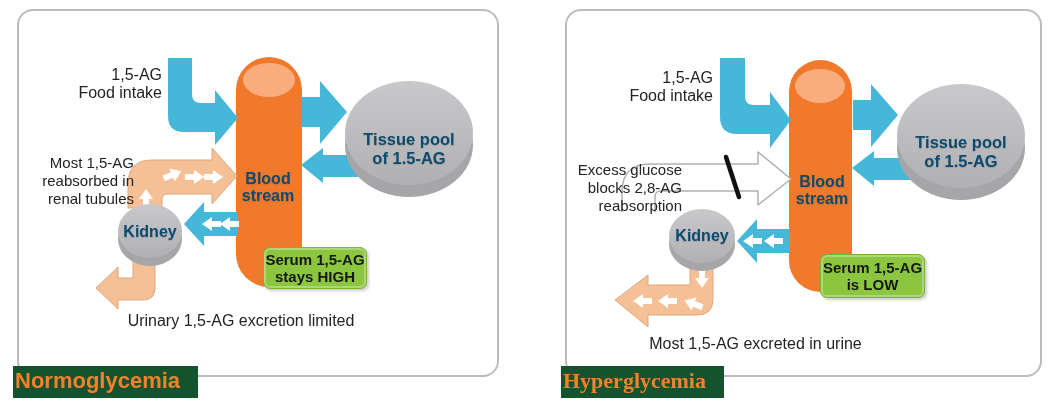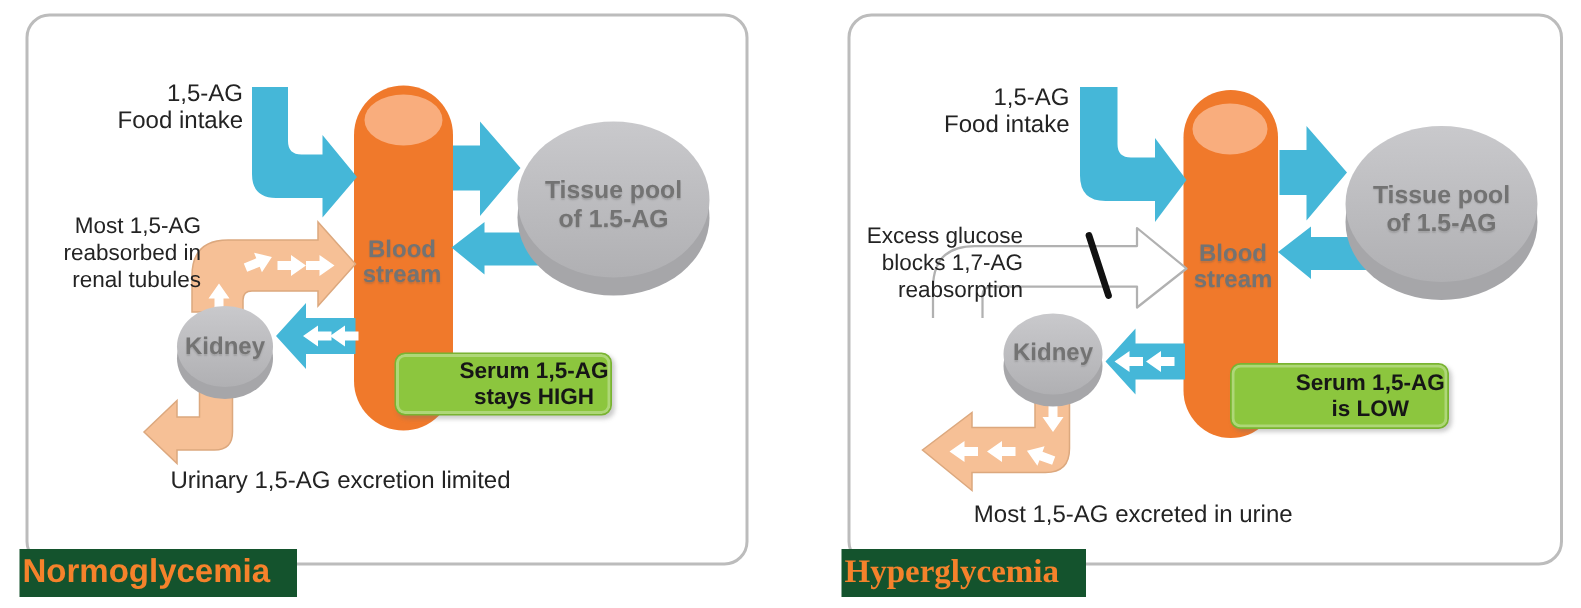--- a/index.html
+++ b/index.html
@@ -8,31 +8,31 @@
     font-family:"Liberation Sans","DejaVu Sans",sans-serif;color:var(--text,#232323);
   }
   .panel{
     position:absolute;box-sizing:border-box;border:2px solid var(--panel-border,#bcbcbc);
     border-radius:16px;background:#fff;z-index:0;
   }
   .panel-left{left:17px;top:9px;width:482px;height:368px;}
   .panel-right{left:565px;top:9px;width:477px;height:368px;}
   svg.diagram{position:absolute;left:0;top:0;z-index:1;}
   .lbl{position:absolute;z-index:2;line-height:18px;font-size:16px;}
-  .pre{white-space:pre-line;}
+  .pre{white-space:pre-line;margin-top:12px;}
   .right{text-align:right;}
   .center{text-align:center;}
-  .white-bold{color:#737373;font-weight:bold;text-shadow:0 1px 1px rgba(90,90,90,.25);}
+  .white-bold{color:#0c4a6e;font-weight:bold;text-shadow:0 1px 1px rgba(90,90,90,.25);}
   .small{font-size:15px;}
   .greenbox{
     position:absolute;z-index:2;background:var(--green,#8cc63e);
     border:1px solid #79b332;border-radius:7px;
     box-shadow:2px 2px 3px rgba(110,110,110,.35), inset 0 0 0 2px rgba(255,255,255,.30);
     display:flex;align-items:center;justify-content:center;
-    font-weight:bold;font-size:15px;line-height:17px;color:#161616;text-align:center;padding-left:41px;
+    font-weight:bold;font-size:15px;line-height:17px;color:#161616;text-align:center;
   }
   .panel-title{
     position:absolute;z-index:3;background:#14532d;padding:2px 18px 4px 2px;
     font-weight:bold;font-size:22px;color:var(--title-orange,#f5822b);line-height:26px;
   }
   
   .c-blue{fill:var(--blue,#45b7d8);}
   .c-orange{fill:var(--orange,#f0792b);}
   .c-caplight{fill:var(--capsule-light,#f9ad7d);}
   .c-peach{fill:var(--peach,#f6c096);stroke:var(--peach-edge,#dca87e);stroke-width:1;}
@@ -134,27 +134,27 @@
   <div class="lbl pre right small" style="left:18px;top:142px;width:116px;">Most 1,5-AG
 reabsorbed in
 renal tubules</div>
   <div class="lbl pre center white-bold" style="left:228px;top:158px;width:80px;line-height:17px;">Blood
 stream</div>
   <div class="lbl pre center white-bold" style="left:339px;top:118px;width:140px;font-size:16.5px;line-height:19px;">Tissue pool
 of 1.5-AG</div>
   <div class="lbl center white-bold" style="left:110px;top:223px;width:80px;">Kidney</div>
   <div class="greenbox pre" style="left:263px;top:235px;width:102px;height:40px;">Serum 1,5-AG
 stays HIGH</div>
-  <div class="lbl center" style="left:82px;top:312px;width:290px;">Urinary 1,5-AG excretion limited</div>
+  <div class="lbl center" style="left:96px;top:312px;width:290px;">Urinary 1,5-AG excretion limited</div>
   <div class="panel-title" style="left:13px;top:366px;">Normoglycemia</div>
 
   <div class="lbl pre right" style="left:583px;top:57px;width:130px;">1,5-AG
 Food intake</div>
   <div class="lbl pre right small" style="left:558px;top:149px;width:124px;">Excess glucose
-blocks 1,7-AG
+blocks 2,8-AG
 reabsorption</div>
   <div class="lbl pre center white-bold" style="left:782px;top:161px;width:80px;line-height:17px;">Blood
 stream</div>
   <div class="lbl pre center white-bold" style="left:891px;top:121px;width:140px;font-size:16.5px;line-height:19px;">Tissue pool
 of 1.5-AG</div>
   <div class="lbl center white-bold" style="left:662px;top:227px;width:80px;">Kidney</div>
   <div class="greenbox pre" style="left:820px;top:242px;width:103px;height:42px;">Serum 1,5-AG
 is LOW</div>
   <div class="lbl center" style="left:613px;top:335px;width:285px;">Most 1,5-AG excreted in urine</div>
   <div class="panel-title" style="left:561px;top:366px;font-family:Liberation Serif, serif;">Hyperglycemia</div>

